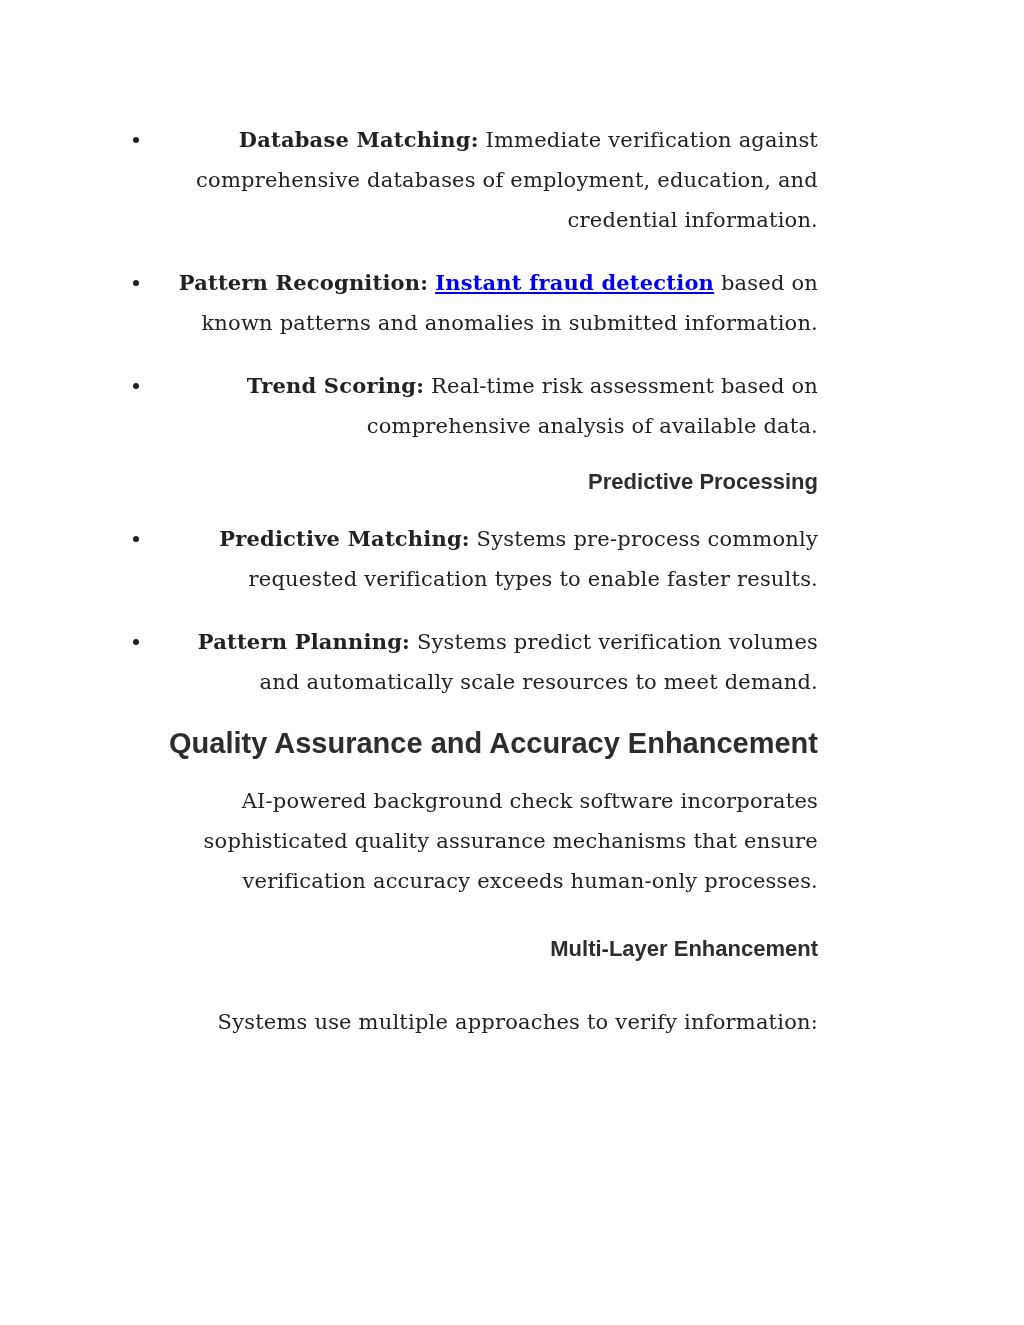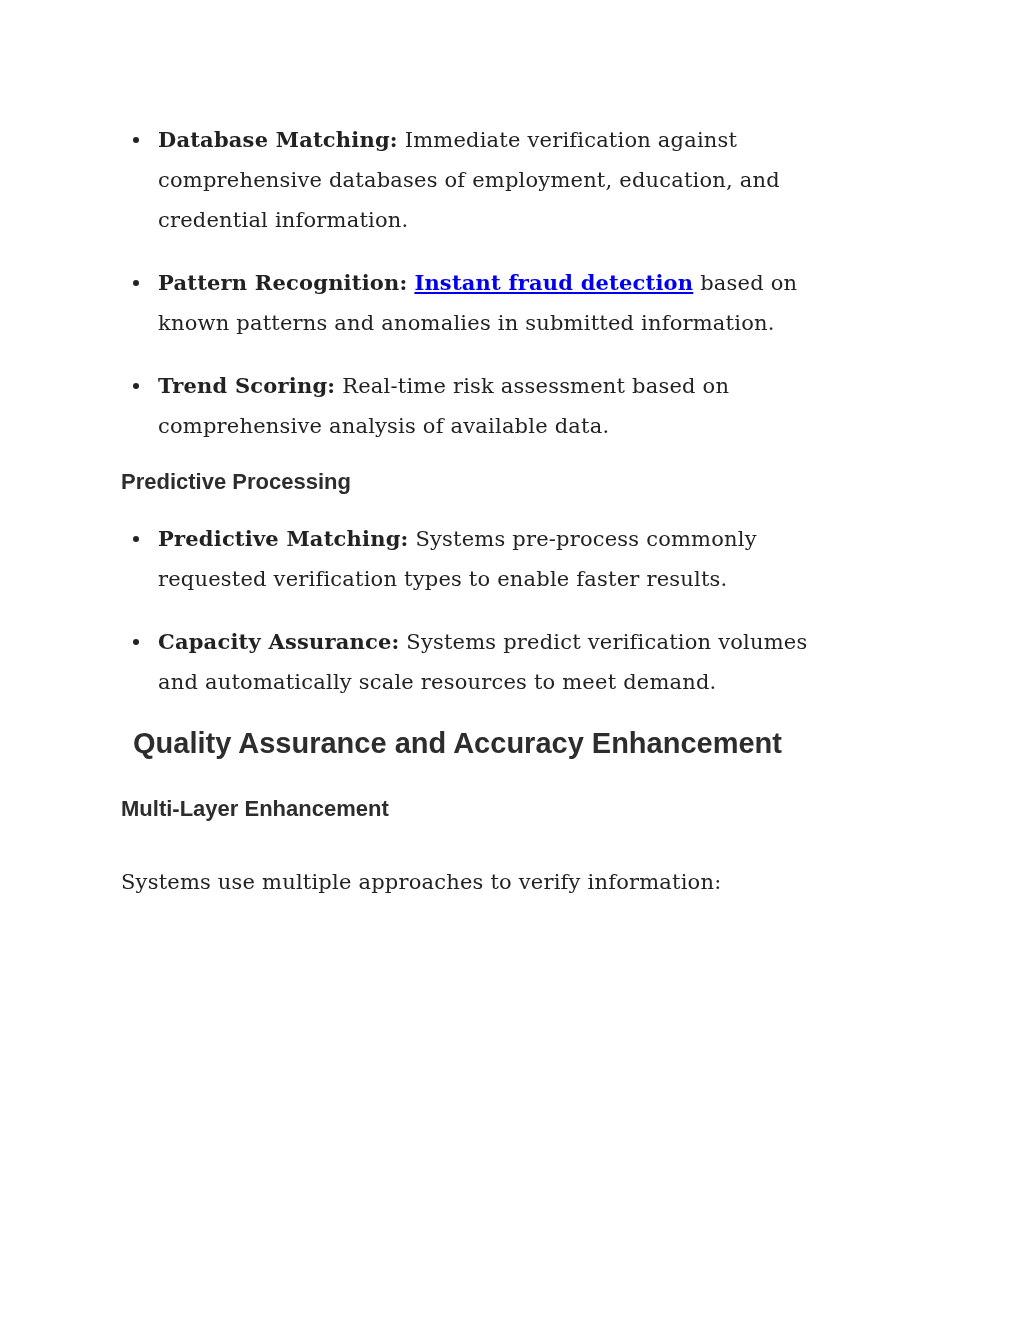--- a/index.html
+++ b/index.html
@@ -12,20 +12,21 @@
     height: 1325px;
     font-family: "DejaVu Serif", "Liberation Serif", serif;
     color: var(--body-text-color, #222222);
   }
   .page {
     box-sizing: border-box;
     width: 936px;
     height: 1325px;
     padding: 120px 118px 0 121px;
     background: var(--page-bg, #ffffff);
+    text-align: right;
   }
   .body-text {
     font-size: 21px;
     line-height: 40px;
     letter-spacing: 0.2px;
     color: var(--body-text-color, #222222);
   }
   ul.bullet-list {
     margin: 0;
     padding: 0 0 0 37px;
@@ -101,24 +102,25 @@
     </li>
   </ul>
 
   <h3 class="sub-heading">Predictive Processing</h3>
 
   <ul class="bullet-list body-text">
     <li>
       <b class="term">Predictive Matching:</b><span> Systems pre-process commonly requested verification types to enable faster results.</span>
     </li>
     <li>
-      <b class="term">Capacity Assurance:</b><span> Systems predict verification volumes and automatically scale resources to meet demand.</span>
+      <b class="term">Pattern Planning:</b><span> Systems predict verification volumes and automatically scale resources to meet demand.</span>
     </li>
   </ul>
 
   <h2 class="section-heading">Quality Assurance and Accuracy Enhancement</h2>
 
+  <p class="paragraph body-text">AI-powered background check software incorporates sophisticated quality assurance mechanisms that ensure verification accuracy exceeds human-only processes.</p>
 
   <h3 class="sub-heading mt-large">Multi-Layer Enhancement</h3>
 
   <p class="paragraph body-text last">Systems use multiple approaches to verify information:</p>
 
 </div>
 
 </body></html>

